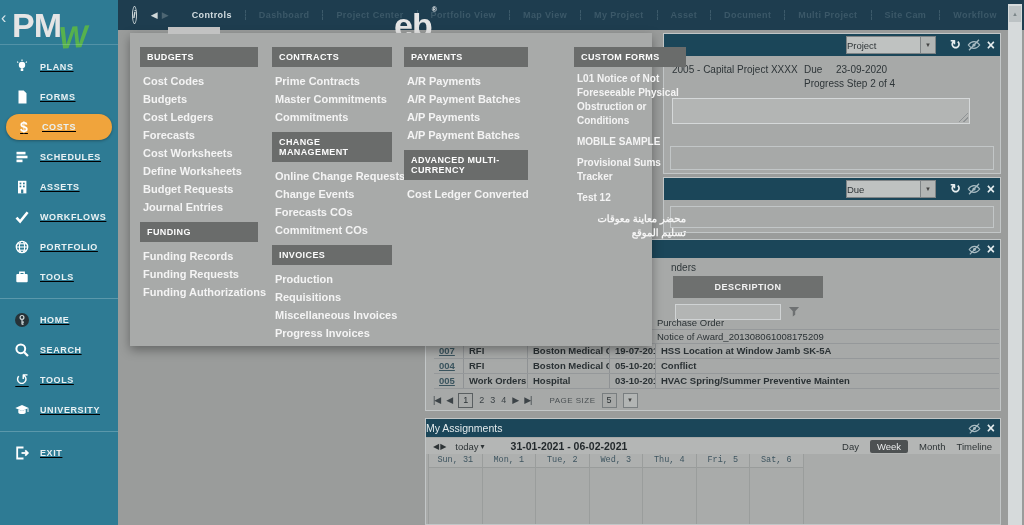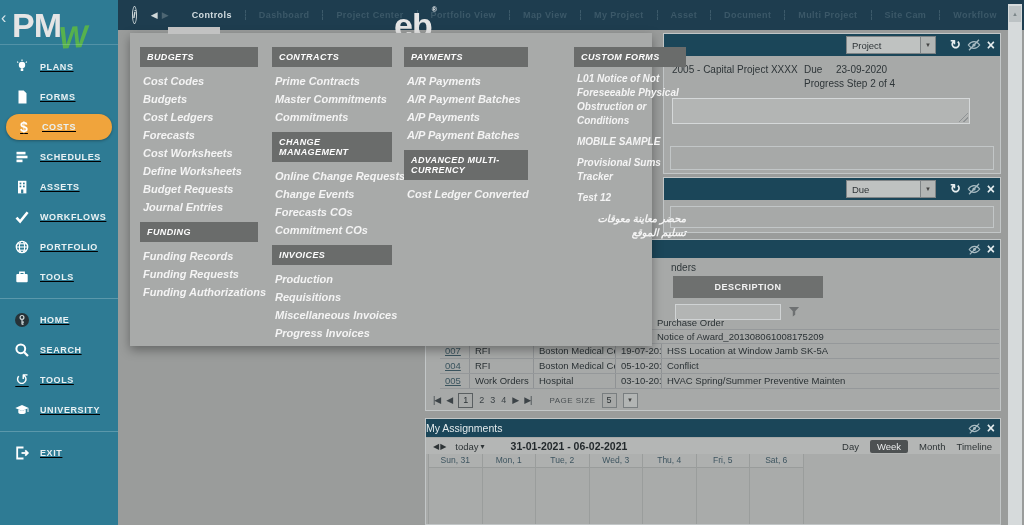--- a/index.html
+++ b/index.html
@@ -34,21 +34,21 @@
   .tab{padding:0 13px;font-size:9px;font-weight:bold;letter-spacing:.4px;color:#3B5868;white-space:nowrap;cursor:pointer;}
   .tab+.tab{border-left:1px dashed rgba(170,195,205,.22);}
   .tab.active{color:#D3DDE1;}
   .tab-connector{position:absolute;left:168px;top:27px;width:52px;height:7px;background:#C2C2C2;z-index:55;}
   
   .content{position:absolute;left:118px;top:30px;width:890px;height:495px;background:#9A9C9B;}
   
   .panel{position:absolute;background:#A7A9A8;border:1px solid #C2C6C7;box-sizing:border-box;}
   .phead{height:22px;background:#1B4659;display:flex;align-items:center;justify-content:flex-end;padding-right:5px;}
   .phead .sel{width:88px;height:16px;background:#BFC2C1;border:1px solid #7F8486;display:flex;align-items:center;margin-right:8px;}
-  .phead .sel .sv{flex:1;font-size:9.5px;color:#2f3538;padding-left:5px;}
+  .phead .sel .sv{flex:1;font-size:9.5px;color:#2f3538;}
   .phead .sel .sb{width:14px;height:100%;border-left:1px solid #7F8486;background:#B2B5B4;color:#444;
     font-size:6px;display:flex;align-items:center;justify-content:center;}
   .hic{margin-left:6px;cursor:pointer;display:flex;align-items:center;}
   .hic.rf{color:#E7EDEF;font-size:13px;font-weight:bold;line-height:12px;}
   .hic.cl{color:#E6EDEF;font-size:14px;font-weight:bold;line-height:12px;}
   .ftext{font-size:10px;color:#2E3538;}
   
   .p1{left:545px;top:3px;width:338px;height:141px;}
   .p1 .rec{position:absolute;left:8px;top:30px;}
   .p1 .due-l{position:absolute;left:140px;top:30px;}
@@ -65,21 +65,21 @@
   .p3{left:307px;top:209px;width:576px;height:172px;}
   .p3 .phead{height:18px;}
   .p3body{position:absolute;left:0;top:18px;right:0;bottom:0;}
   .clip{position:absolute;left:245px;top:4px;font-size:10px;color:#2F373A;}
   .desc-h{position:absolute;left:247px;top:18px;width:150px;height:22px;background:#6E706F;color:#F2F2F2;
     font-size:9px;font-weight:bold;letter-spacing:.5px;display:flex;align-items:center;justify-content:center;}
   .fltrow{position:absolute;left:249px;top:46px;display:flex;align-items:center;gap:7px;}
   .flt{width:100px;height:12px;background:#B3B5B4;border:1px solid #D0D3D4;outline:none;}
   .prow{position:absolute;left:222px;right:1px;height:14px;border-bottom:1px solid #95989A;
     font-size:9.5px;color:#2A3134;line-height:14px;padding-left:9px;box-sizing:border-box;}
-  .trows{position:absolute;left:14px;right:1px;top:86px;}
+  .trows{position:absolute;left:8px;right:1px;top:86px;font-weight:bold;}
   .trow{display:flex;height:14px;border-bottom:1px solid #95989A;font-size:9.5px;color:#2A3134;line-height:14px;cursor:pointer;}
   .trow span{padding-left:5px;border-right:1px solid #8F9294;overflow:hidden;white-space:nowrap;box-sizing:border-box;}
   .c-id{width:30px;color:#3A545E;text-decoration:underline;}
   .c-ty{width:64px;} .c-pj{width:82px;} .c-dt{width:46px;} .c-ds{flex:1;border-right:none!important;}
   .pager{position:absolute;left:7px;right:1px;top:132px;height:20px;display:flex;align-items:center;
     font-size:9px;color:#3C4347;gap:6px;}
   .pgbtn{font-size:9px;color:#3C4347;letter-spacing:-1px;cursor:pointer;}
   .pgcur{width:13px;height:13px;border:1px solid #5A5F61;text-align:center;line-height:13px;color:#2A3134;cursor:pointer;}
   .pgn{cursor:pointer;}
   .pgsz-l{margin-left:12px;font-size:8px;letter-spacing:.5px;color:#4A5053;}
@@ -93,26 +93,26 @@
     display:flex;align-items:center;}
   .p4bar .arr{margin-left:7px;font-size:8px;color:#2E3436;letter-spacing:1px;cursor:pointer;}
   .p4bar .today{margin-left:8px;font-size:9.5px;color:#2E3436;cursor:pointer;}
   .p4bar .caret{font-size:8px;color:#2E3436;margin-left:2px;}
   .p4bar .range{margin-left:26px;font-size:10.5px;font-weight:bold;color:#23292C;}
   .views{margin-left:auto;margin-right:8px;display:flex;align-items:center;gap:11px;}
   .view{font-size:9.5px;color:#2E3436;cursor:pointer;text-align:right;}
   .view.active{background:#4D5152;color:#E8EAEA;padding:1px 7px;border-radius:2px;}
   .p4body{position:absolute;left:0;top:35px;right:0;bottom:0;background:#A9ABAA;}
   .cal{position:absolute;left:2px;top:0;bottom:0;display:flex;border-left:1px solid #9A9D9C;}
-  .daycol{width:52.5px;border-right:1px solid #9A9D9C;}
+  .daycol{width:52.5px;border-right:1px solid #9A9D9C;font-family:Liberation Mono, monospace;}
   .daylab{height:13px;border-bottom:1px solid #999C9B;background:#AEB0AF;
     font-size:8.5px;color:#3E5560;text-align:center;line-height:13px;}
   
   .megamenu{position:absolute;left:12px;top:3px;width:522px;height:313px;background:#A8AAA9;z-index:50;
-    box-shadow:0 4px 10px rgba(0,0,0,.35);font-style:italic;}
+    box-shadow:0 4px 10px rgba(0,0,0,.35);}
   .mcol{position:absolute;top:14px;}
   .mc1{left:10px;width:118px;} .mc2{left:142px;width:120px;} .mc3{left:274px;width:124px;} .mc4{left:404px;width:112px;margin-left:40px;}
   .mhdr{background:#6A6C6B;color:#FDFDFD;font-size:9px;font-weight:bold;letter-spacing:.4px;
     padding:5px 7px;margin-bottom:5px;}
   .msec{margin-bottom:6px;}
   .mitem{color:#F4F4F4;font-size:11px;font-weight:bold;line-height:18px;padding-left:3px;cursor:pointer;white-space:nowrap;}
   .mc4 .mitem{white-space:normal;line-height:14px;margin-bottom:7px;font-size:10px;}
   
   .scroll{position:absolute;left:1008px;top:4px;width:14px;height:521px;background:#D6DADB;z-index:25;}
   .scroll .up{margin:2px auto 0;width:12px;height:16px;background:#BCC2C4;color:#7C8689;

